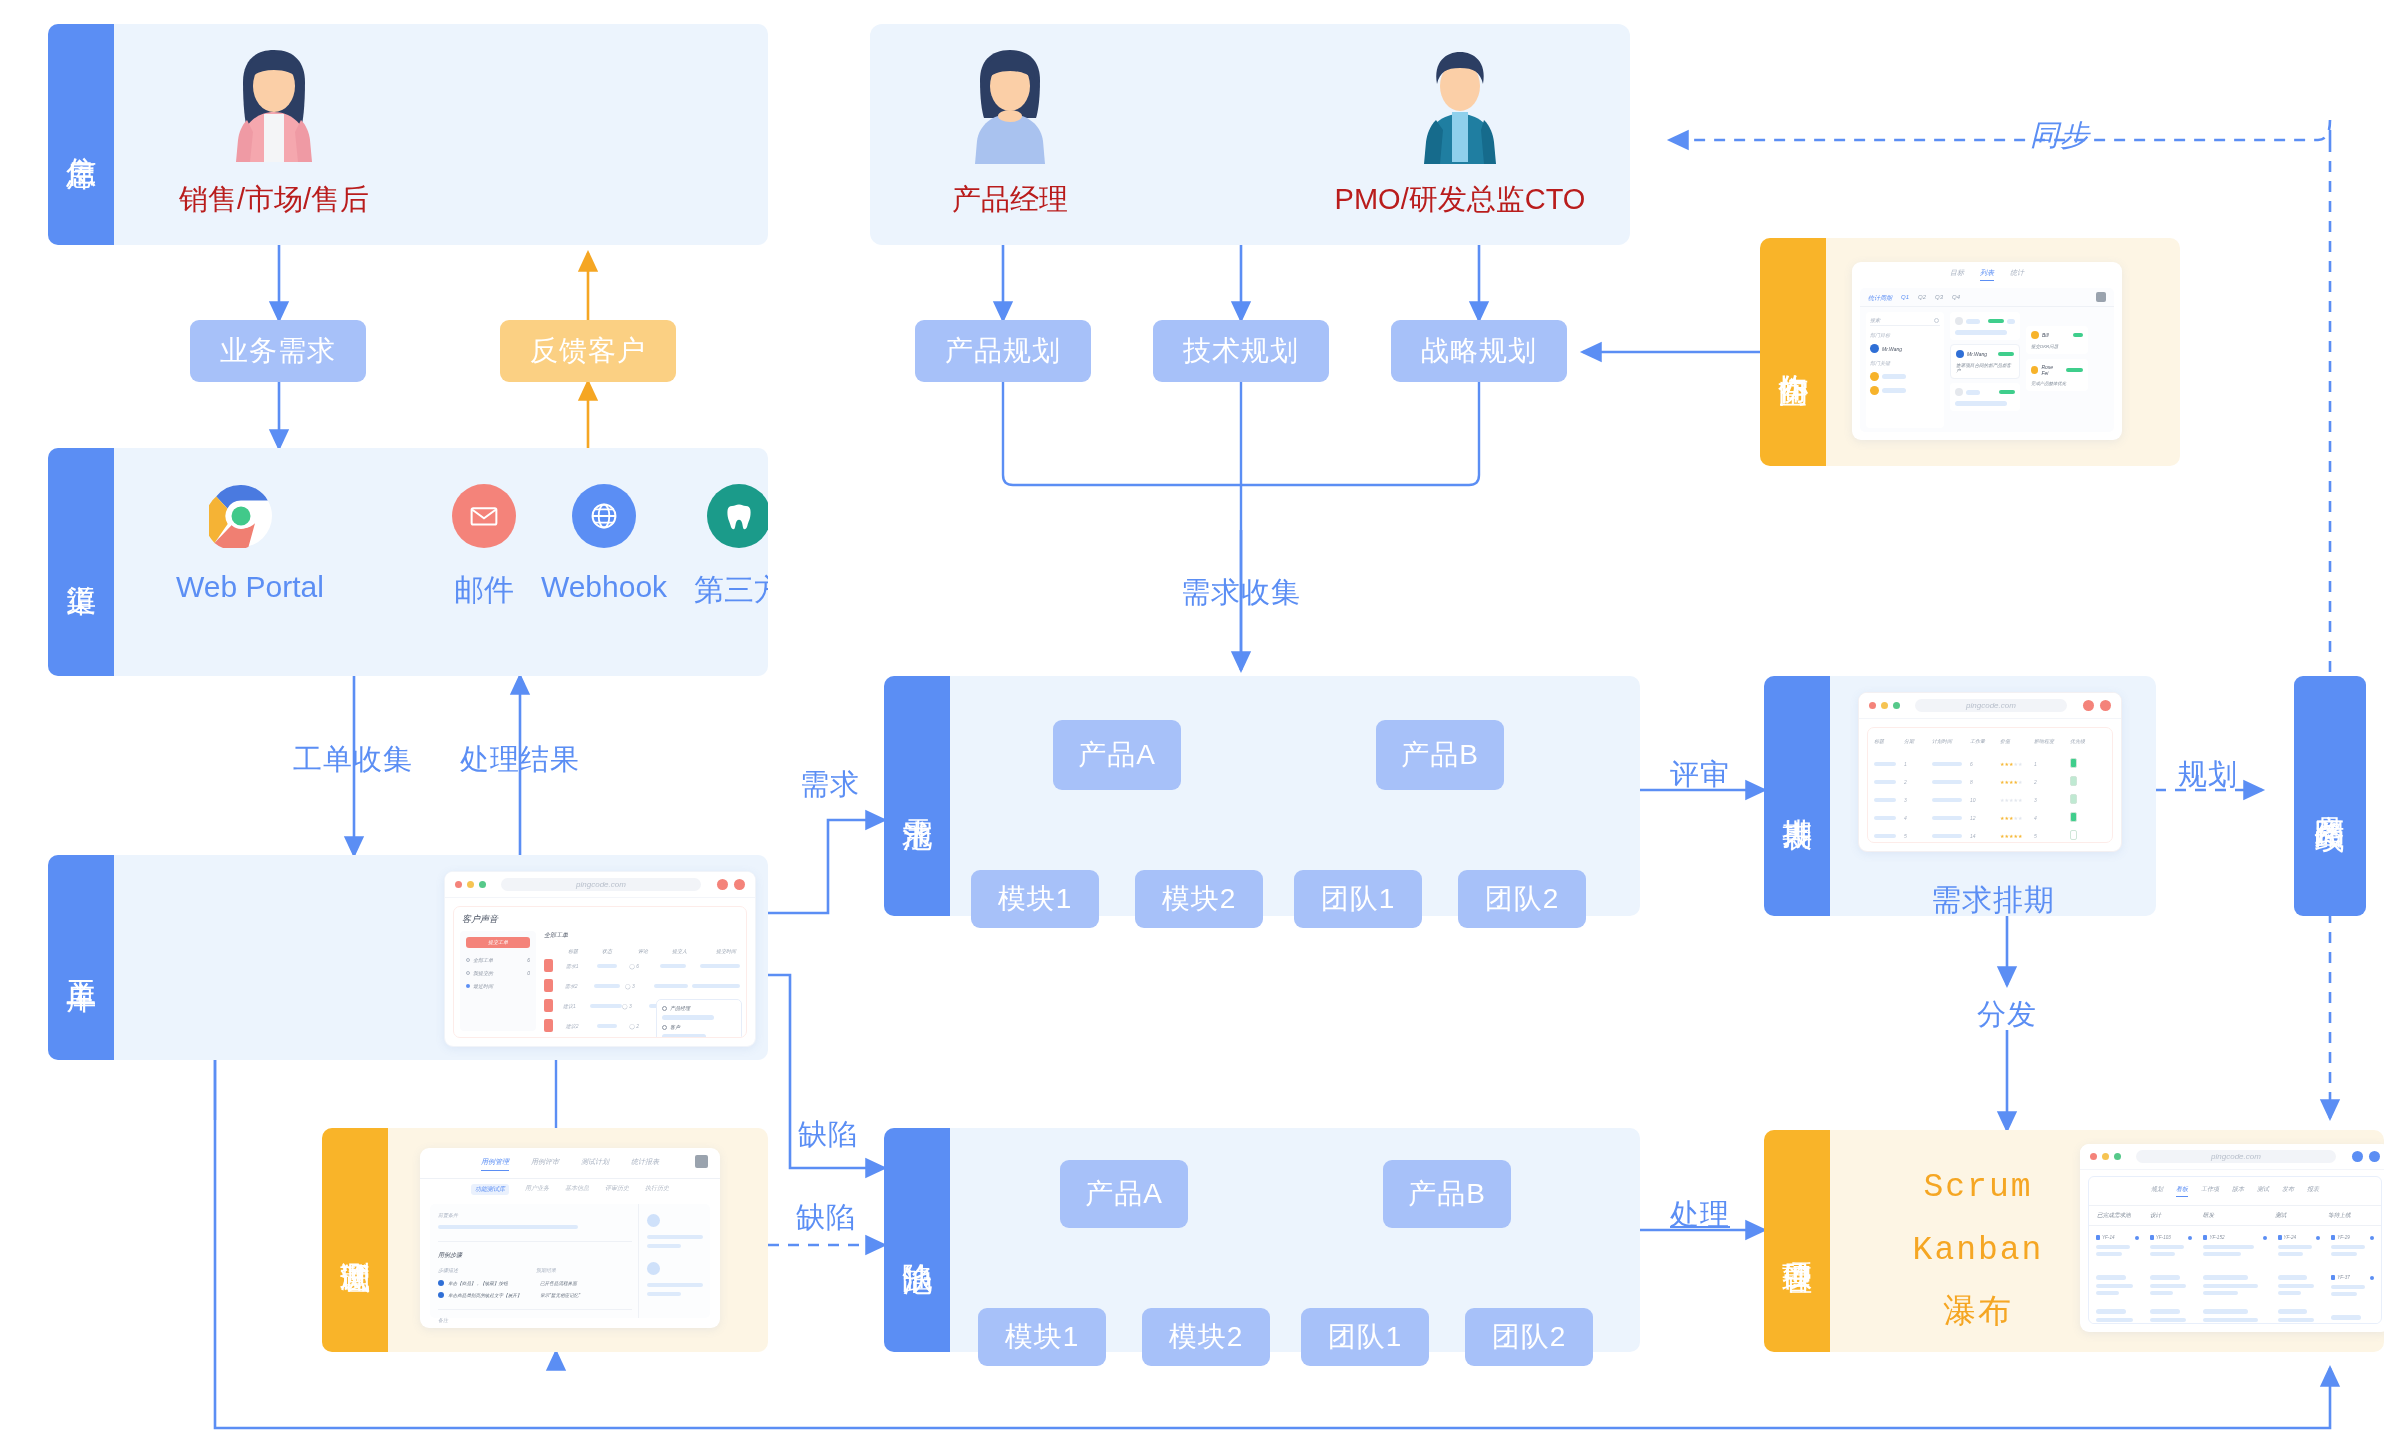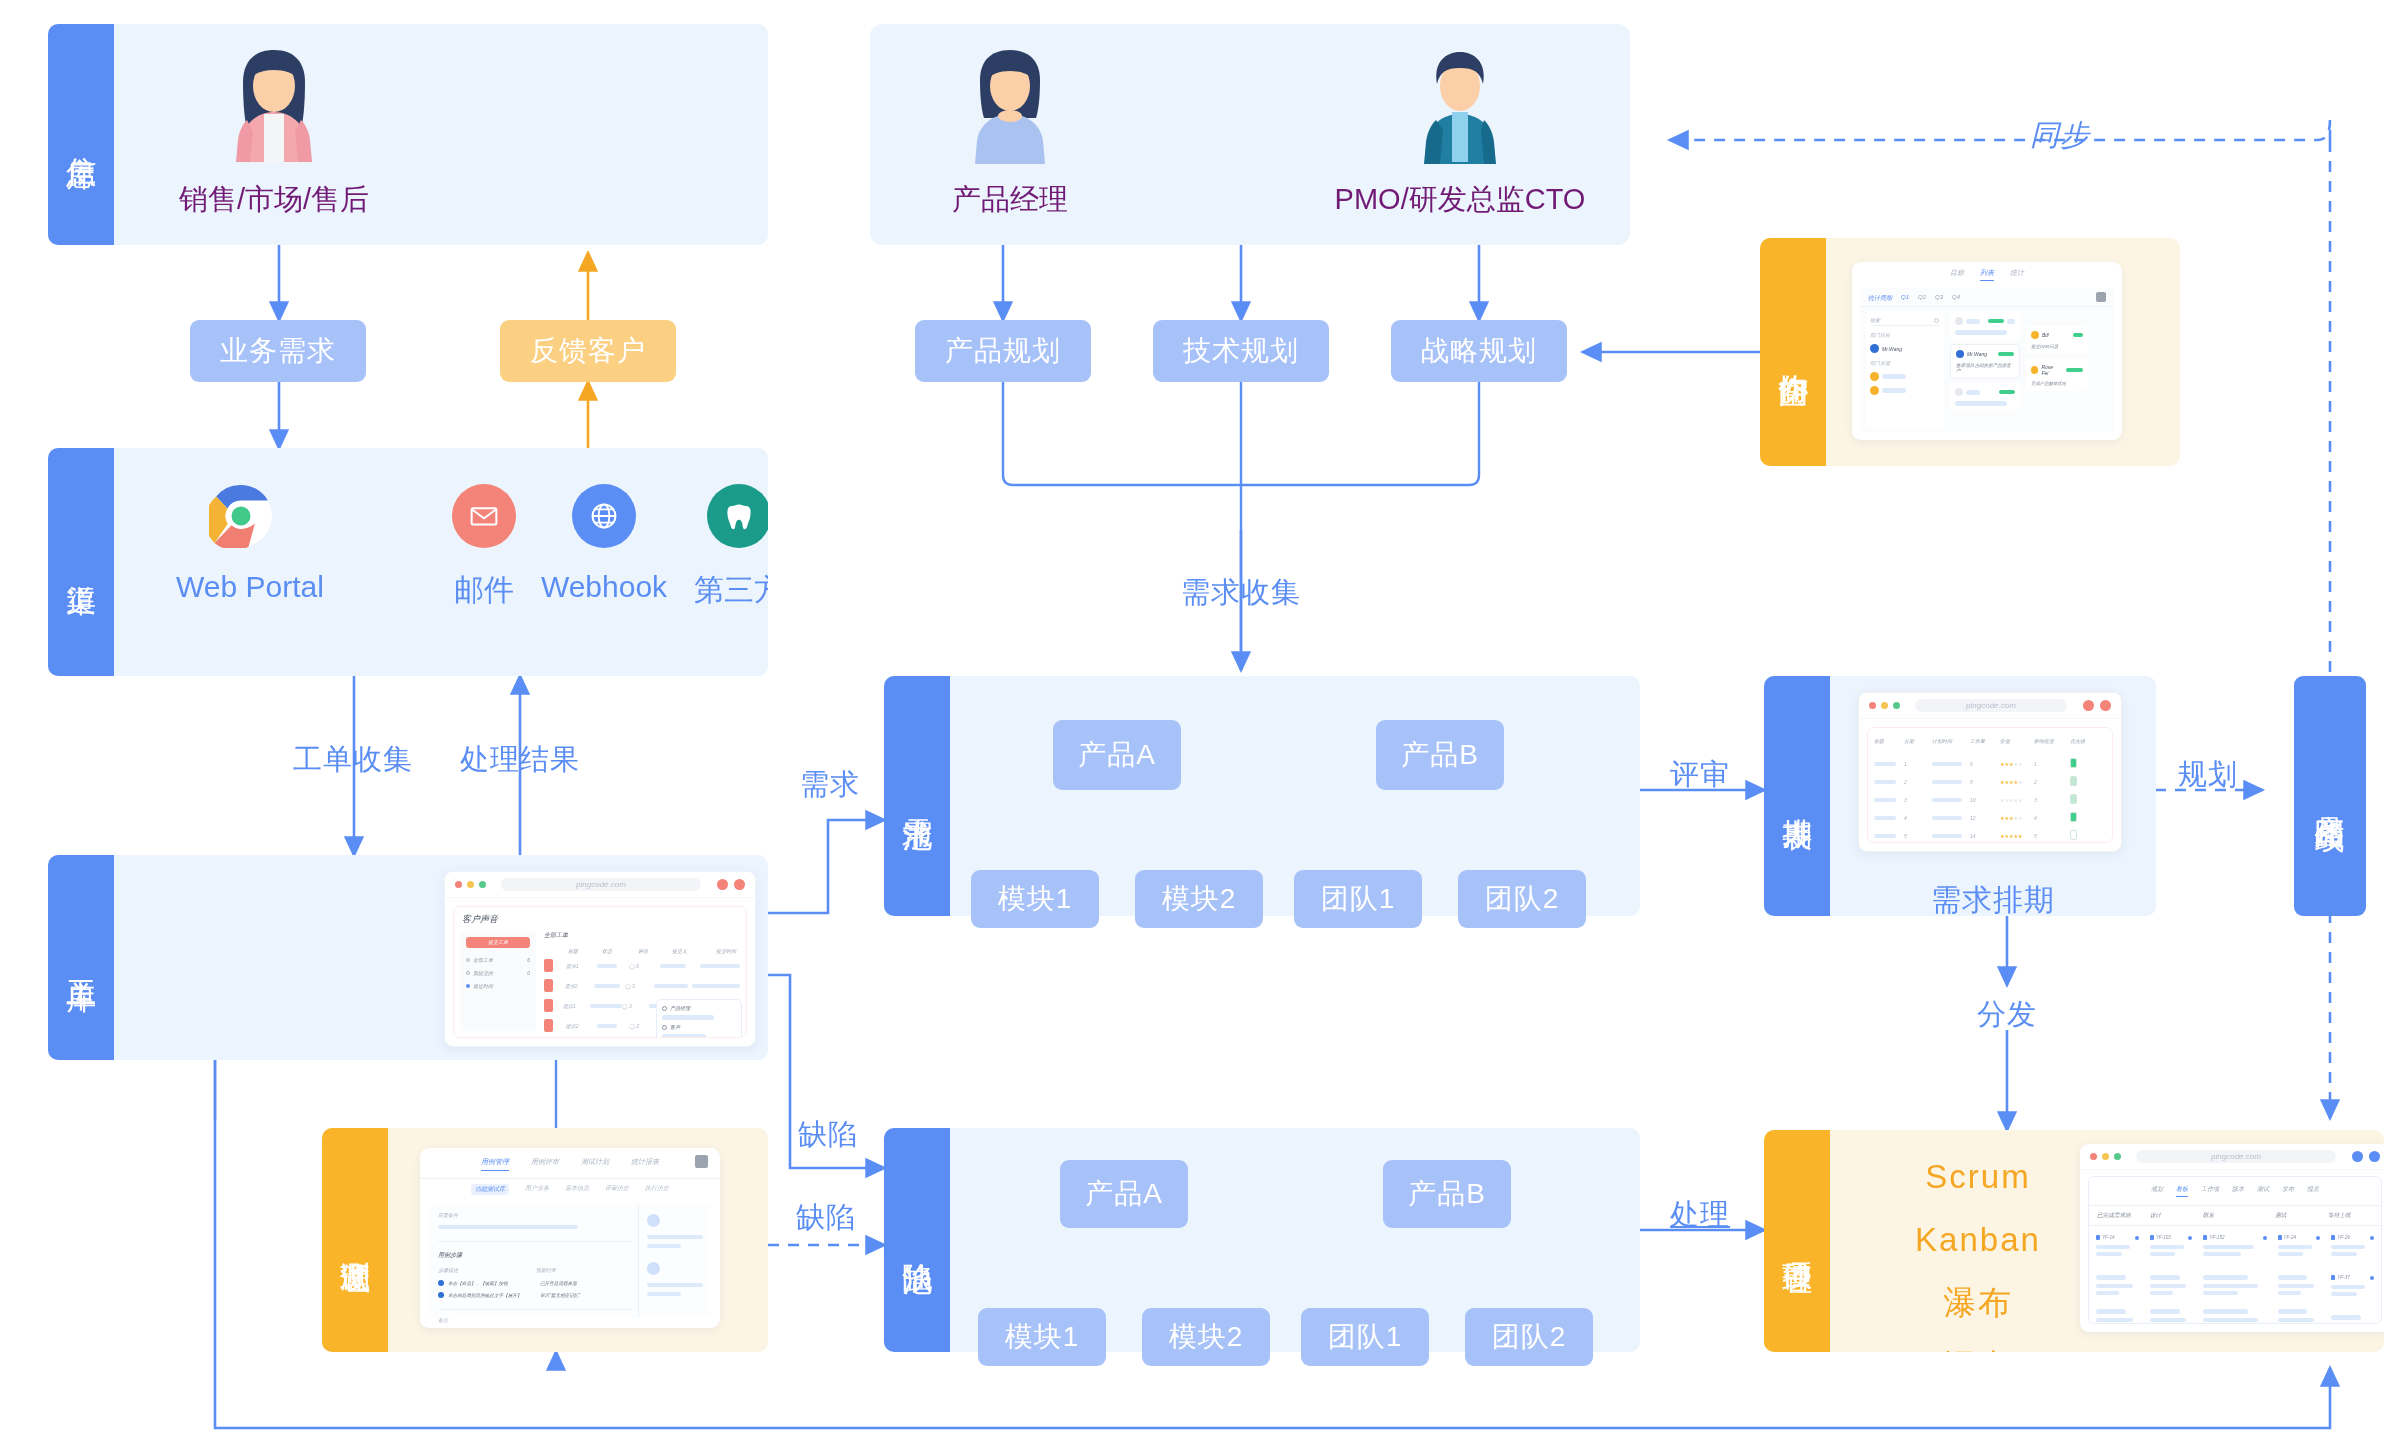--- a/index.html
+++ b/index.html
@@ -37,21 +37,21 @@
   .tagbox.yellow { background:#fbd083; }
   .tagbox.vert {
     writing-mode:vertical-rl; text-orientation:upright;
     background:#5b8ef4; font-size:30px; line-height:1.1; letter-spacing:2px;
   }
 
   
   .persona { position:absolute; text-align:center; }
   .persona .art { width:100%; height:126px; position:relative; }
   .persona .cap {
-    margin-top:12px; color:#701a75; font-size:29px; white-space:nowrap;
+    margin-top:12px; color:#b91c1c; font-size:29px; white-space:nowrap;
   }
 
   
   .chan { position:absolute; text-align:center; }
   .chan .glyph {
     width:64px; height:64px; margin:0 auto; border-radius:50%;
     display:flex; align-items:center; justify-content:center;
   }
   .chan .cap { margin-top:22px; color:#5b8ef4; font-size:30px; white-space:nowrap; }
 
@@ -614,21 +614,21 @@
   <div class="tagbox" style="left:1060px; top:1160px; width:128px; height:68px;">产品A</div>
   <div class="tagbox" style="left:1383px; top:1160px; width:128px; height:68px;">产品B</div>
   <div class="tagbox" style="left:978px; top:1308px; width:128px; height:58px;">模块1</div>
   <div class="tagbox" style="left:1142px; top:1308px; width:128px; height:58px;">模块2</div>
   <div class="tagbox" style="left:1301px; top:1308px; width:128px; height:58px;">团队1</div>
   <div class="tagbox" style="left:1465px; top:1308px; width:128px; height:58px;">团队2</div>
 
   <div class="panel yellow" style="left:1764px; top:1130px; width:620px; height:222px;">
     <div class="rail">项目管理</div>
     <div class="body">
-      <div class="methods" style="left:58px; top:30px; width:180px;">
+      <div class="methods" style="left:58px; top:41px; width:180px;font-family:Liberation Mono, monospace;">
         <div>Scrum</div>
         <div>Kanban</div>
         <div>瀑布</div>
         <div>混合</div>
       </div>
       <div class="mock" style="left:250px; top:14px; width:310px; height:188px;">
         <div class="bar">
           <span class="dot" style="background:#f4837a;"></span>
           <span class="dot" style="background:#f6c453;"></span>
           <span class="dot" style="background:#56c98a;"></span>

